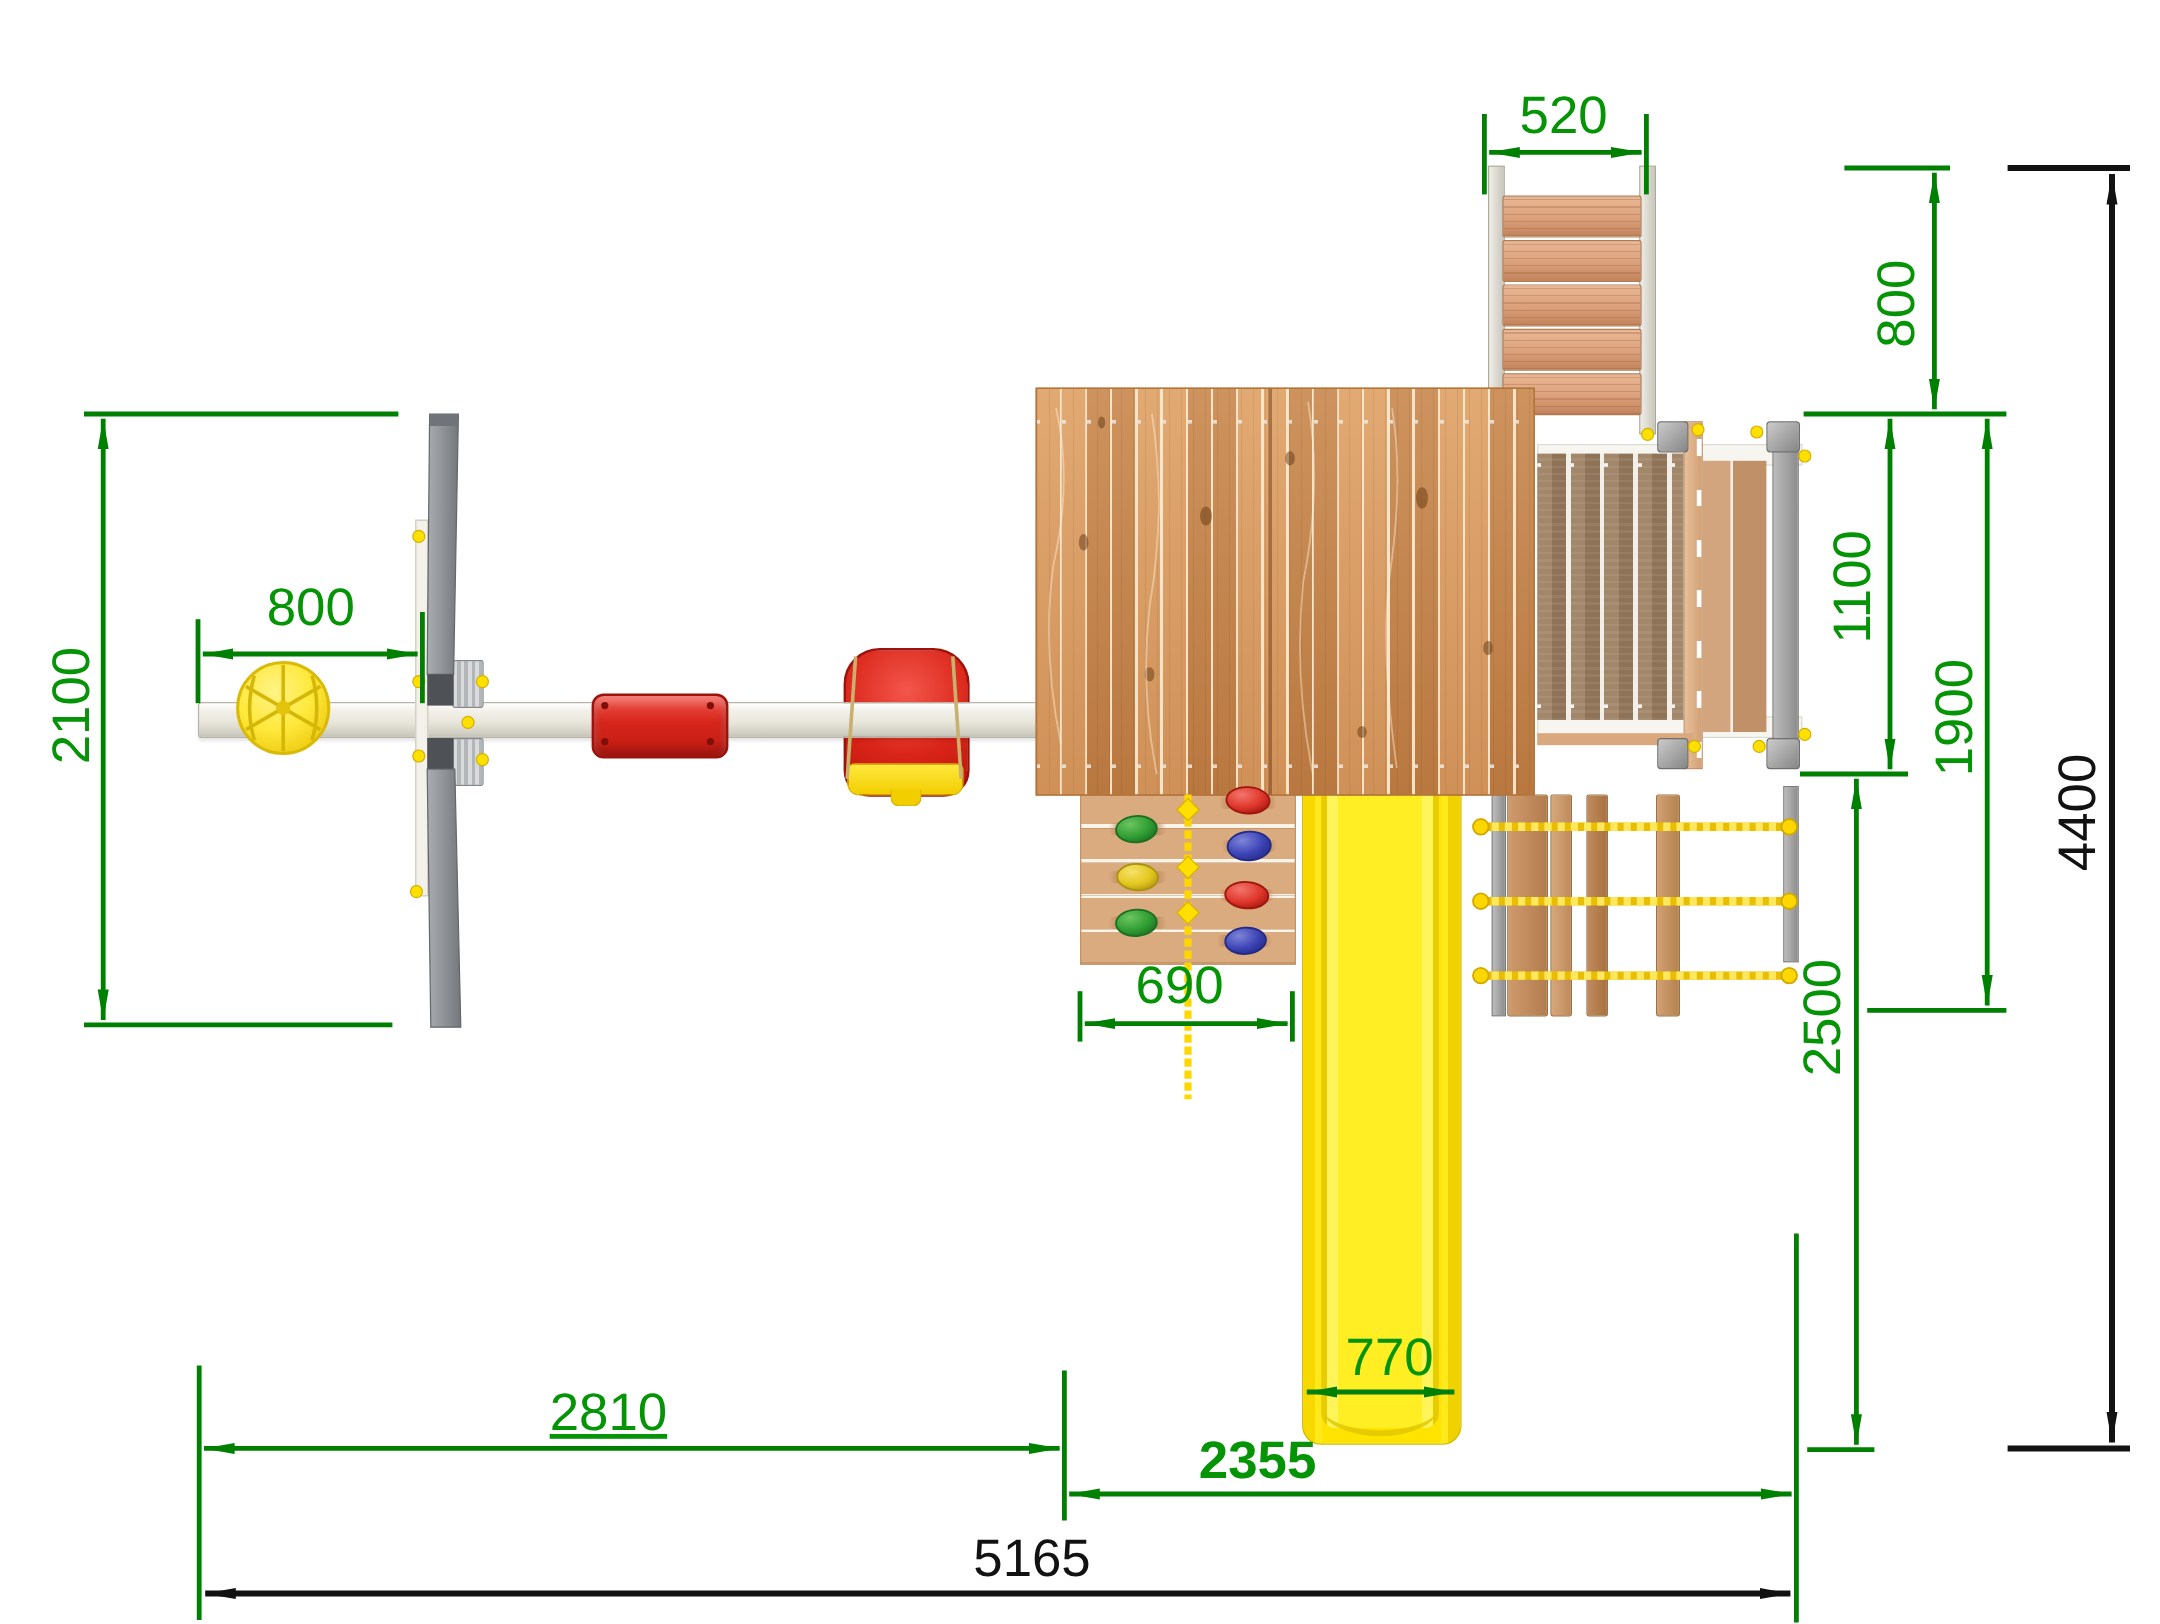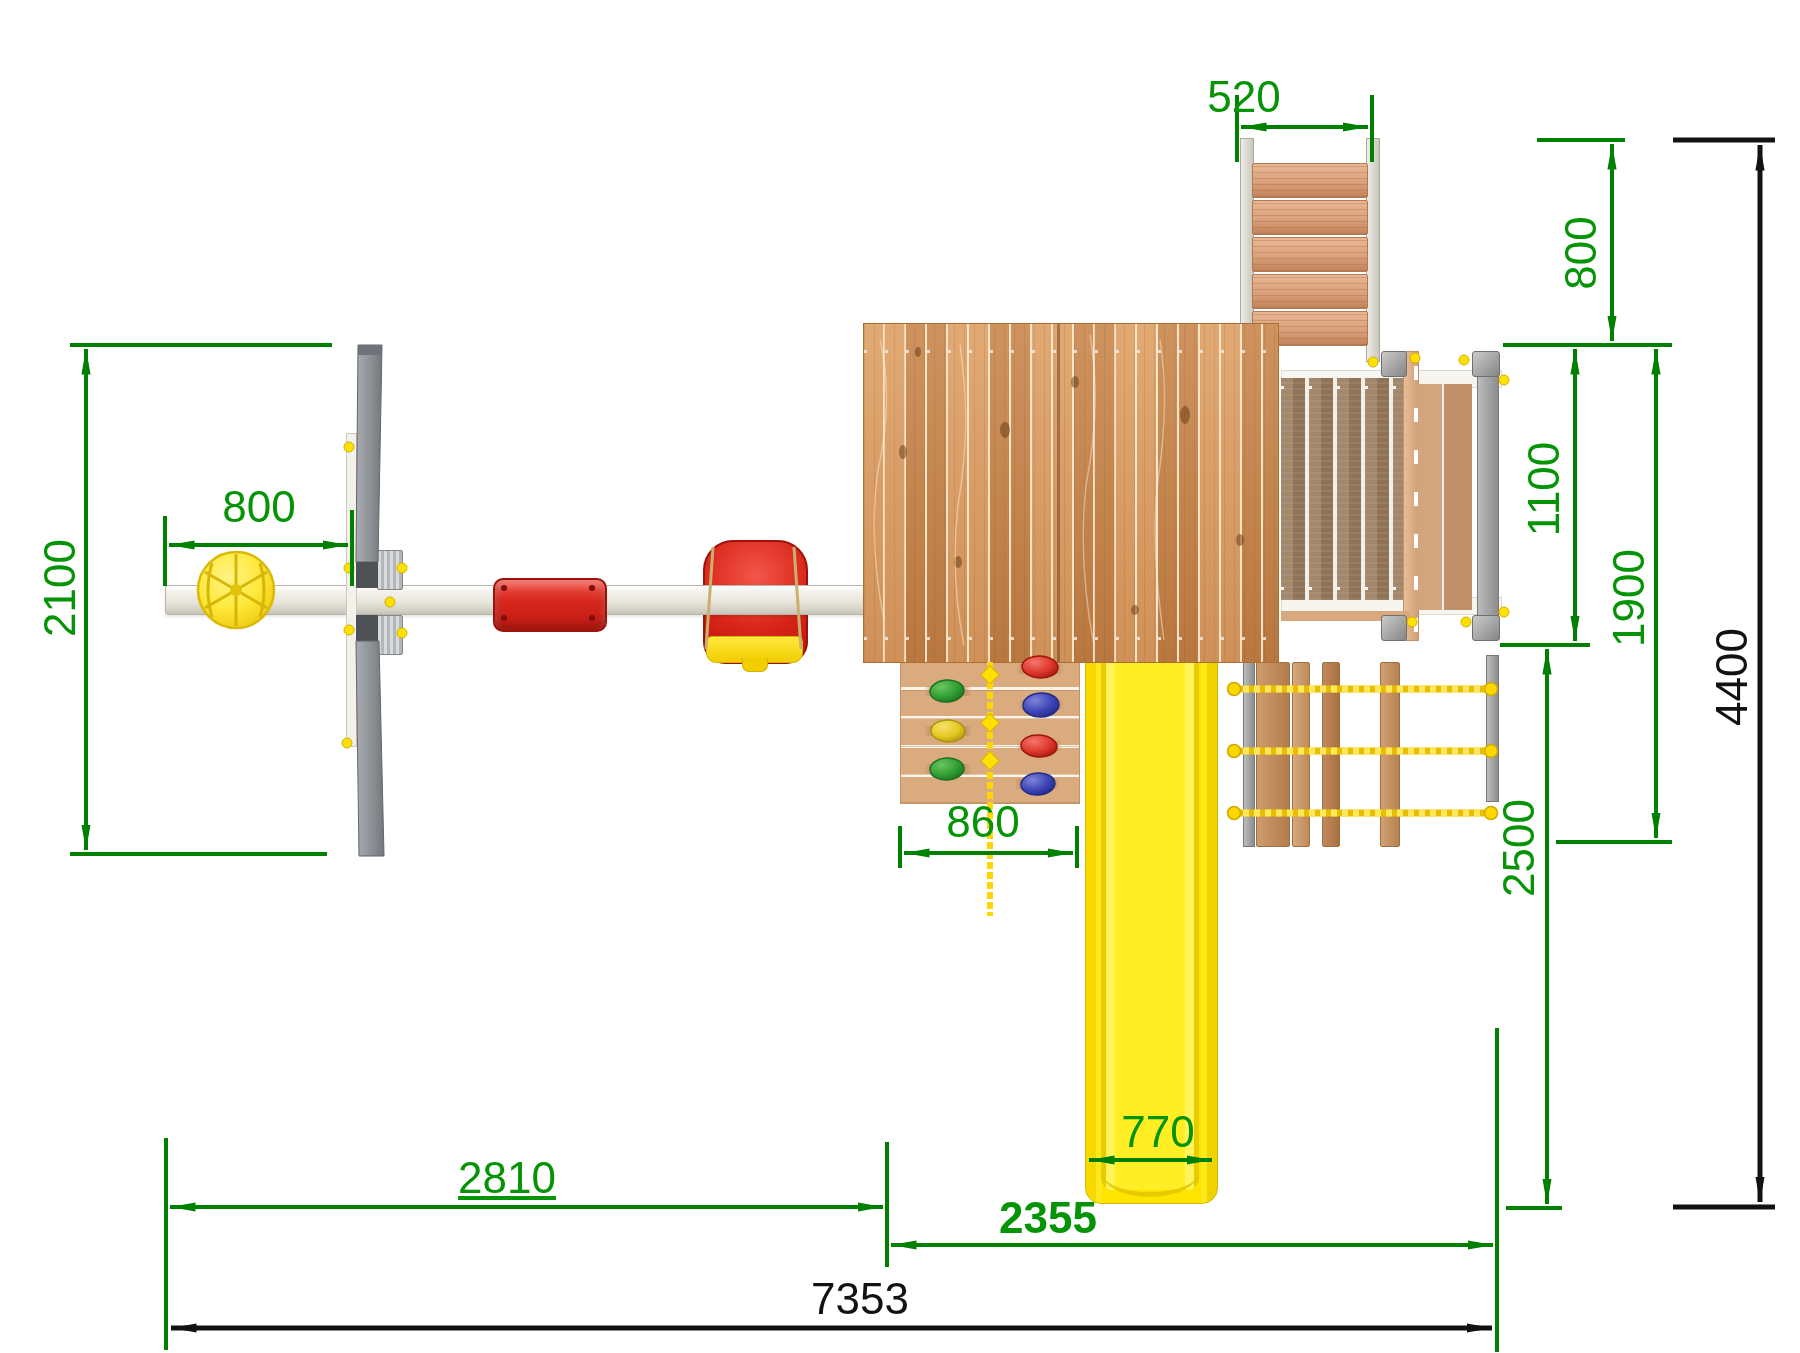--- a/index.html
+++ b/index.html
@@ -404,27 +404,27 @@
         <line x1="1673" y1="1207" x2="1775" y2="1207"></line>
         <line x1="1760" y1="145" x2="1760" y2="1202" marker-start="url(#ab)" marker-end="url(#ab)"></line>
       </g>
 
       <g>
         <line x1="171" y1="1328" x2="1492" y2="1328" marker-start="url(#ab)" marker-end="url(#ab)"></line>
       </g>
     </g>
   </svg>
 
-  <div class="dim-label" style="left:1244px;top:97px;text-align:center;">520</div>
+  <div class="dim-label" style="left:1303px;top:97px;text-align:center;">520</div>
   <div class="dim-label rot" style="left:1581px;top:253px;">800</div>
   <div class="dim-label rot" style="left:1544px;top:489px;">1100</div>
   <div class="dim-label rot" style="left:1629px;top:598px;">1900</div>
   <div class="dim-label rot" style="left:1519px;top:848px;">2500</div>
   <div class="dim-label rot blk" style="left:1732px;top:677px;">4400</div>
   <div class="dim-label rot" style="left:60px;top:588px;">2100</div>
   <div class="dim-label" style="left:259px;top:507px;">800</div>
-  <div class="dim-label" style="left:983px;top:822px;">860</div>
+  <div class="dim-label" style="left:983px;top:822px;">690</div>
   <div class="dim-label" style="left:1158px;top:1132px;">770</div>
   <div class="dim-label" style="left:507px;top:1178px;text-decoration:underline;">2810</div>
   <div class="dim-label" style="left:1048px;top:1218px;font-weight:bold;">2355</div>
-  <div class="dim-label blk" style="left:860px;top:1299px;">7353</div>
+  <div class="dim-label blk" style="left:860px;top:1299px;">5165</div>
 
 </div>
 
 </body></html>

